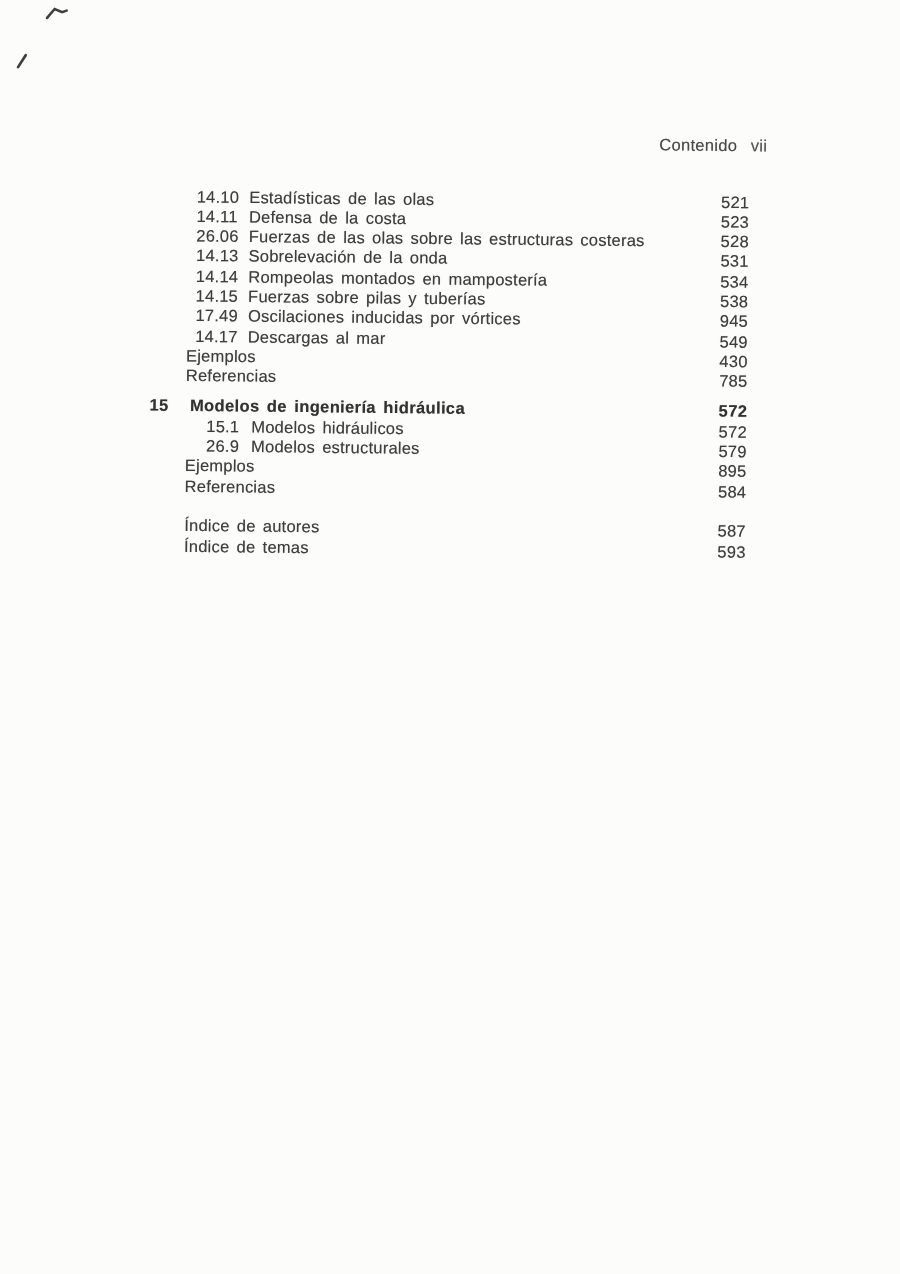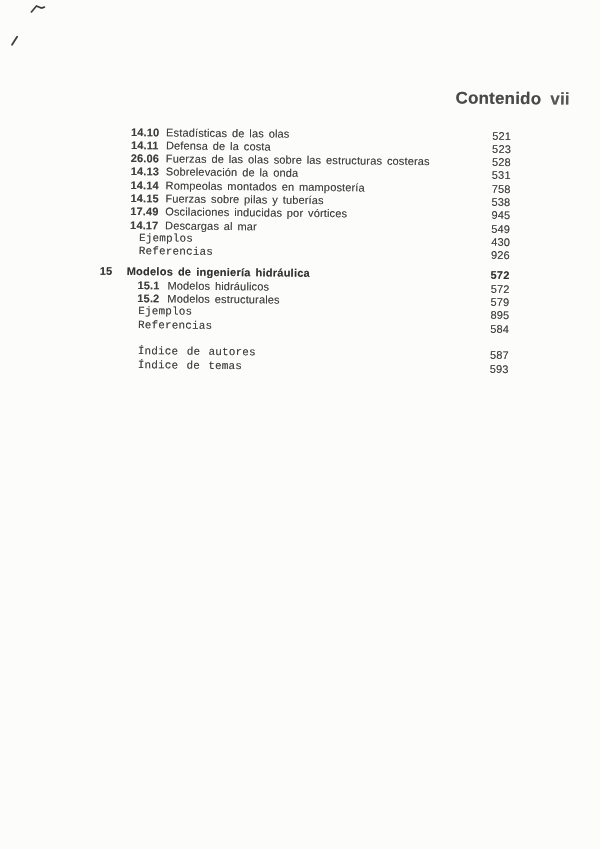--- a/index.html
+++ b/index.html
@@ -17,57 +17,56 @@
   }
   #sheet {
     position: absolute;
     inset: 0;
     transform: rotate(0.6deg);
     transform-origin: 130px 240px;
   }
   .running-header {
     position: absolute;
     top: 88px;
-    left: 454px;
-    font-size: 17px;
+    left: 438px;
+    font-size: 11px;
     line-height: 13px;
     color: #4a4a4a;
     letter-spacing: 0.2px;
     text-shadow: 0 0 0.5px rgba(70,70,70,0.55);
     white-space: nowrap;
-    font-weight: bold;
   }
   .running-header .folio {
     margin-left: 9px;
     color: #565656;
   }
   .row {
     position: absolute;
     left: 0;
     width: 600px;
     height: 13px;
     line-height: 13px;
     font-size: 11px;
     letter-spacing: 0.15px;
     word-spacing: 1.6px;
     text-shadow: 0 0 0.5px rgba(70,70,70,0.55);
     white-space: nowrap;
   }
   .row span { position: absolute; top: 0; }
-  .row .num   { left: 130px; font-weight: bold; }
+  .row .num   { left: 130px; }
   .row .label { left: 165px; }
-  .row.style-plain .label { left: 139px; font-family: Liberation Mono, monospace; }
+  .row.style-plain .label { left: 124px; }
   .row.style-chapter .num   { left: 100px; }
   .row.style-chapter .label { left: 127px; }
   .row.style-sub2 .num   { left: 138px; }
   .row.style-sub2 .label { left: 168px; }
   .row .page {
     left: 468px;
     width: 42px;
-    text-align: right;
+    text-align: center;
   }
   .row.style-chapter {
     font-weight: bold;
     color: #323232;
     letter-spacing: 0.25px;
   }
   .ink-speck {
     position: absolute;
     opacity: 0.85;
   }
@@ -98,21 +97,21 @@
         <span class="page">528</span>
       </div>
       <div class="row style-sub" style="top: 165.4px;">
         <span class="num">14.13</span>
         <span class="label">Sobrelevación de la onda</span>
         <span class="page">531</span>
       </div>
       <div class="row style-sub" style="top: 178.7px;">
         <span class="num">14.14</span>
         <span class="label">Rompeolas montados en mampostería</span>
-        <span class="page">758</span>
+        <span class="page">534</span>
       </div>
       <div class="row style-sub" style="top: 192px;">
         <span class="num">14.15</span>
         <span class="label">Fuerzas sobre pilas y tuberías</span>
         <span class="page">538</span>
       </div>
       <div class="row style-sub" style="top: 205.3px;">
         <span class="num">17.49</span>
         <span class="label">Oscilaciones inducidas por vórtices</span>
         <span class="page">945</span>
@@ -121,34 +120,34 @@
         <span class="num">14.17</span>
         <span class="label">Descargas al mar</span>
         <span class="page">549</span>
       </div>
       <div class="row style-plain" style="top: 231.9px;">
         <span class="label">Ejemplos</span>
         <span class="page">430</span>
       </div>
       <div class="row style-plain" style="top: 245.2px;">
         <span class="label">Referencias</span>
-        <span class="page">926</span>
+        <span class="page">785</span>
       </div>
       <div class="row style-chapter" style="top: 265.3px;">
         <span class="num">15</span>
         <span class="label">Modelos de ingeniería hidráulica</span>
         <span class="page">572</span>
       </div>
       <div class="row style-sub2" style="top: 278.6px;">
         <span class="num">15.1</span>
         <span class="label">Modelos hidráulicos</span>
         <span class="page">572</span>
       </div>
       <div class="row style-sub2" style="top: 291.9px;">
-        <span class="num">15.2</span>
+        <span class="num">26.9</span>
         <span class="label">Modelos estructurales</span>
         <span class="page">579</span>
       </div>
       <div class="row style-plain" style="top: 305.2px;">
         <span class="label">Ejemplos</span>
         <span class="page">895</span>
       </div>
       <div class="row style-plain" style="top: 318.5px;">
         <span class="label">Referencias</span>
         <span class="page">584</span>

